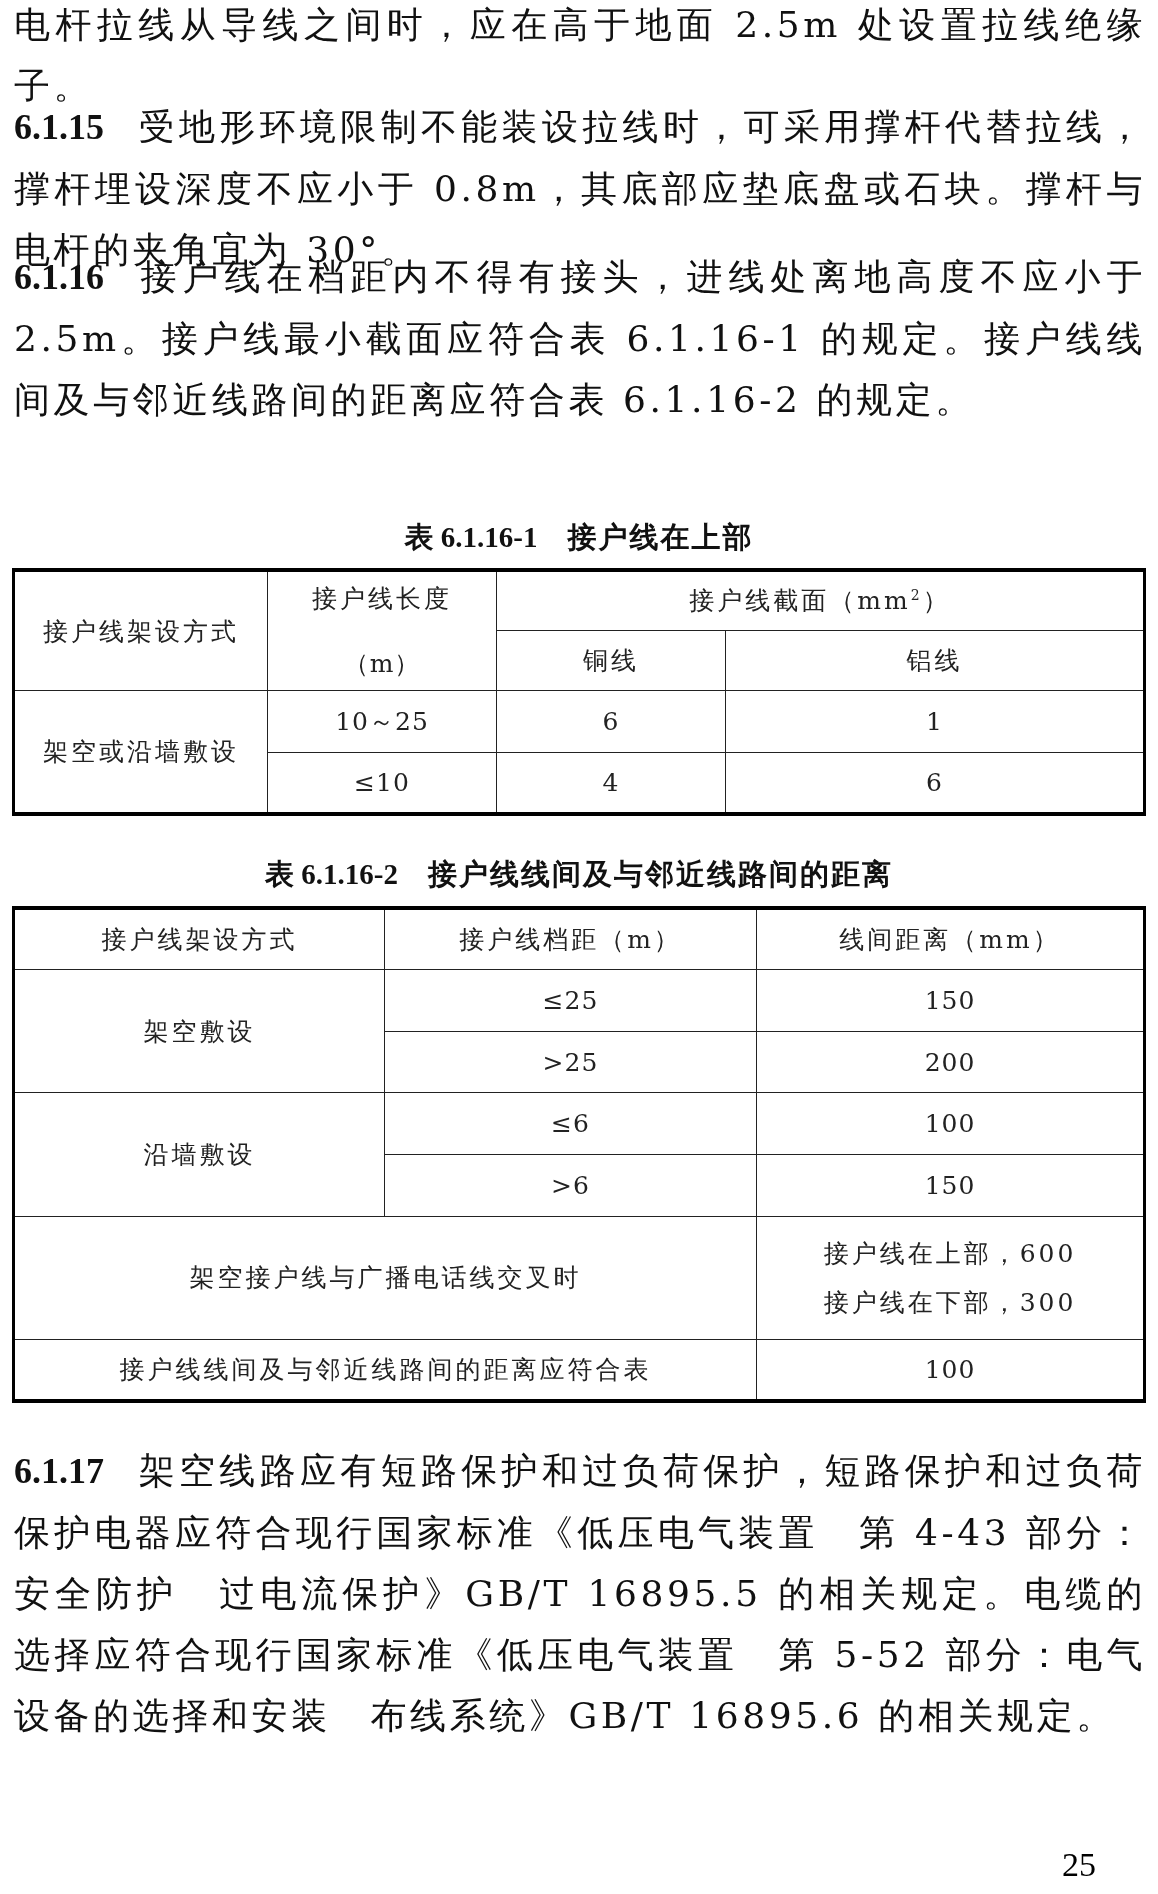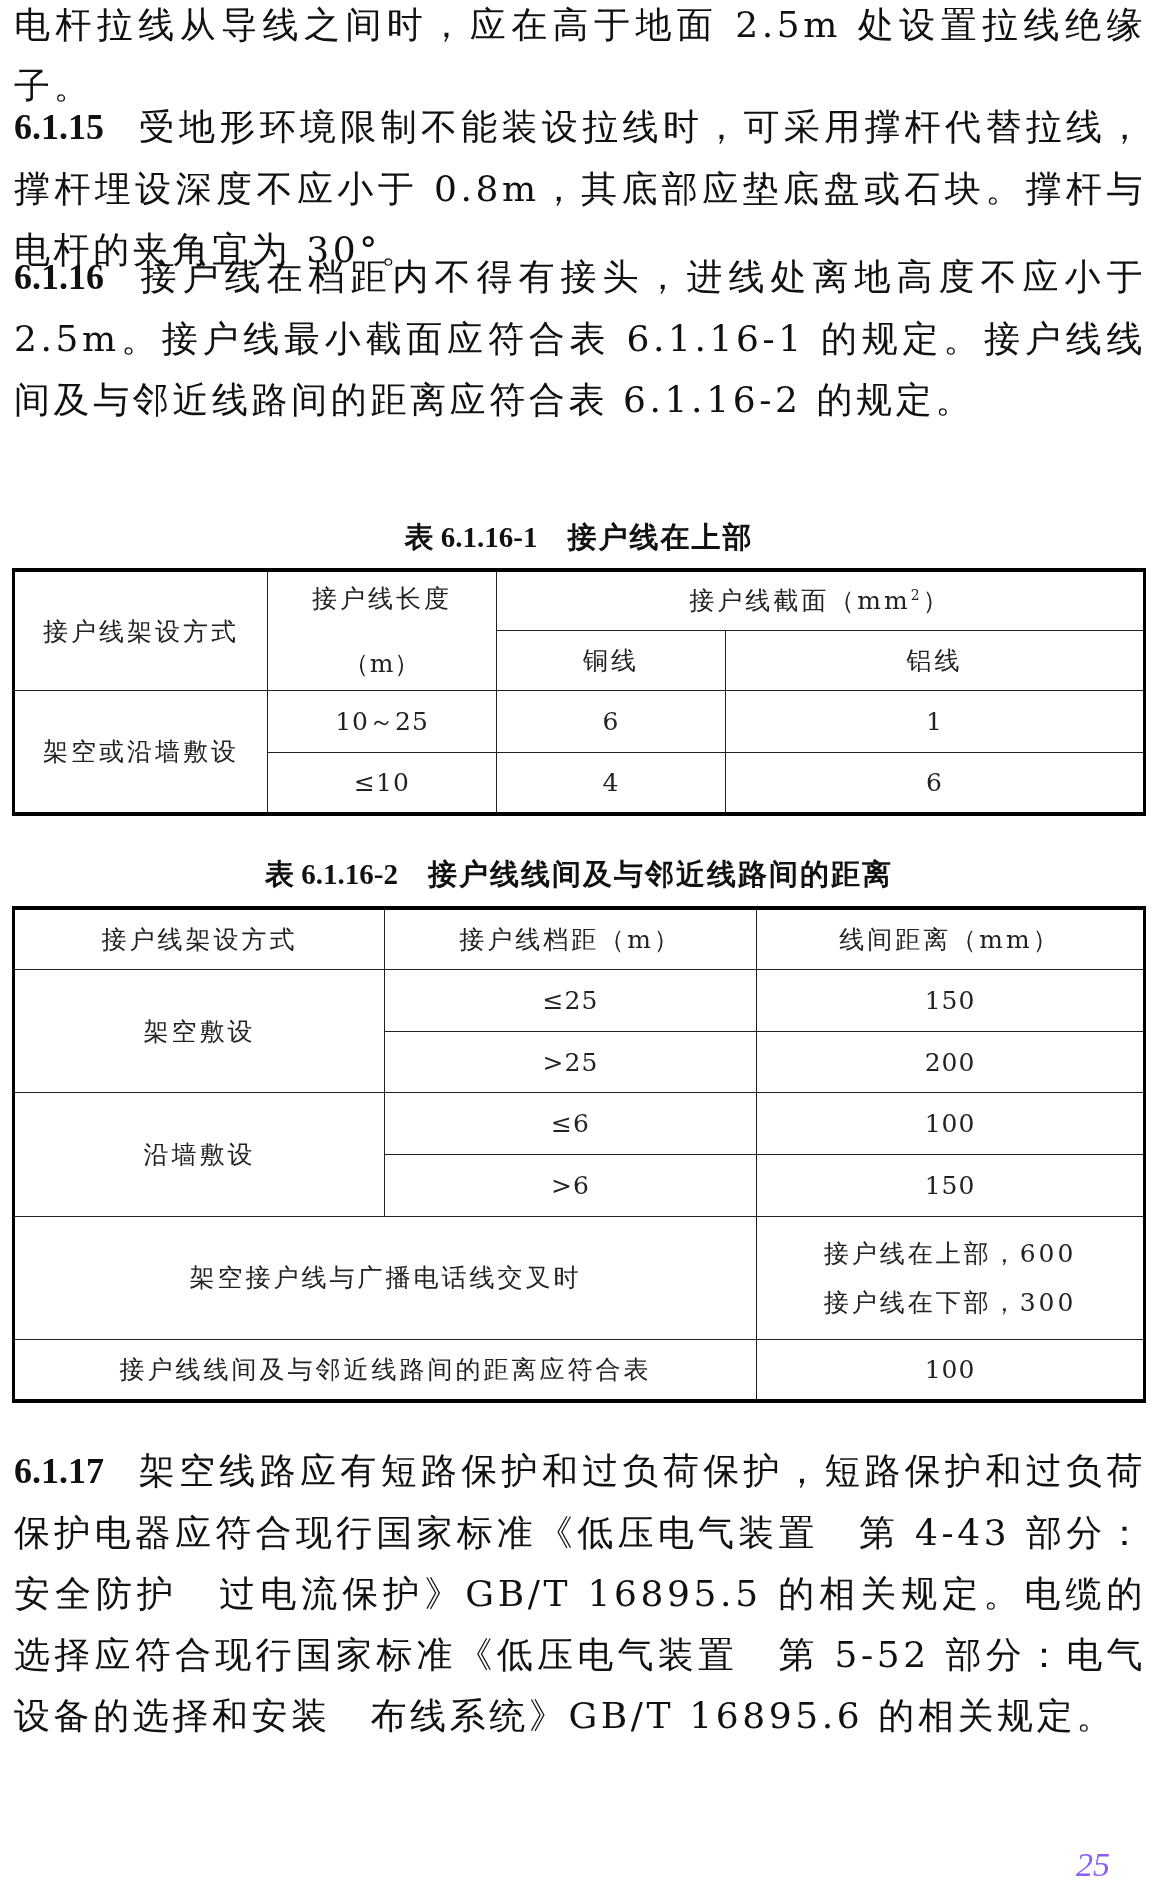--- a/index.html
+++ b/index.html
@@ -9,22 +9,22 @@
           letter-spacing:3.6px; text-align:justify; text-align-last:left; margin:0; }
   .secnum { font-family:"Liberation Serif", serif; font-weight:bold; letter-spacing:0; margin-right:34px; }
   .caption { position:absolute; left:0; width:1158px; text-align:center; font-size:29px; font-weight:bold;
              letter-spacing:2px; }
   .caption .cap-num { font-family:"Liberation Serif", serif; margin-right:30px; letter-spacing:0; }
   table.std { position:absolute; left:12px; width:1134px; border-collapse:collapse;
               border-top:4px solid #000; border-bottom:4px solid #000; border-left:3px solid #000; border-right:3px solid #000;
               font-size:25px; letter-spacing:3px; color:#222; }
   table.std td { border:1.5px solid #222; text-align:center; vertical-align:middle; padding:0; }
   .num { font-family:"DejaVu Serif", serif; letter-spacing:1px; }
-  .pageno { position:absolute; right:48px; top:1846px; font-size:34px; font-style:italic;
-            font-family:"Liberation Serif", serif; color:#8b5cf6; }
+  .pageno { position:absolute; right:62px; top:1846px; font-size:34px; 
+            font-family:"Liberation Serif", serif; color:#000000; }
   sup { font-size:14px; }
 </style>
 </head>
 <body>
 
 <p class="para" style="top:-6px;">
   <span>电杆拉线从导线之间时，应在高于地面 2.5m 处设置拉线绝缘子。</span>
 </p>
 
 <p class="para" style="top:96px;">

